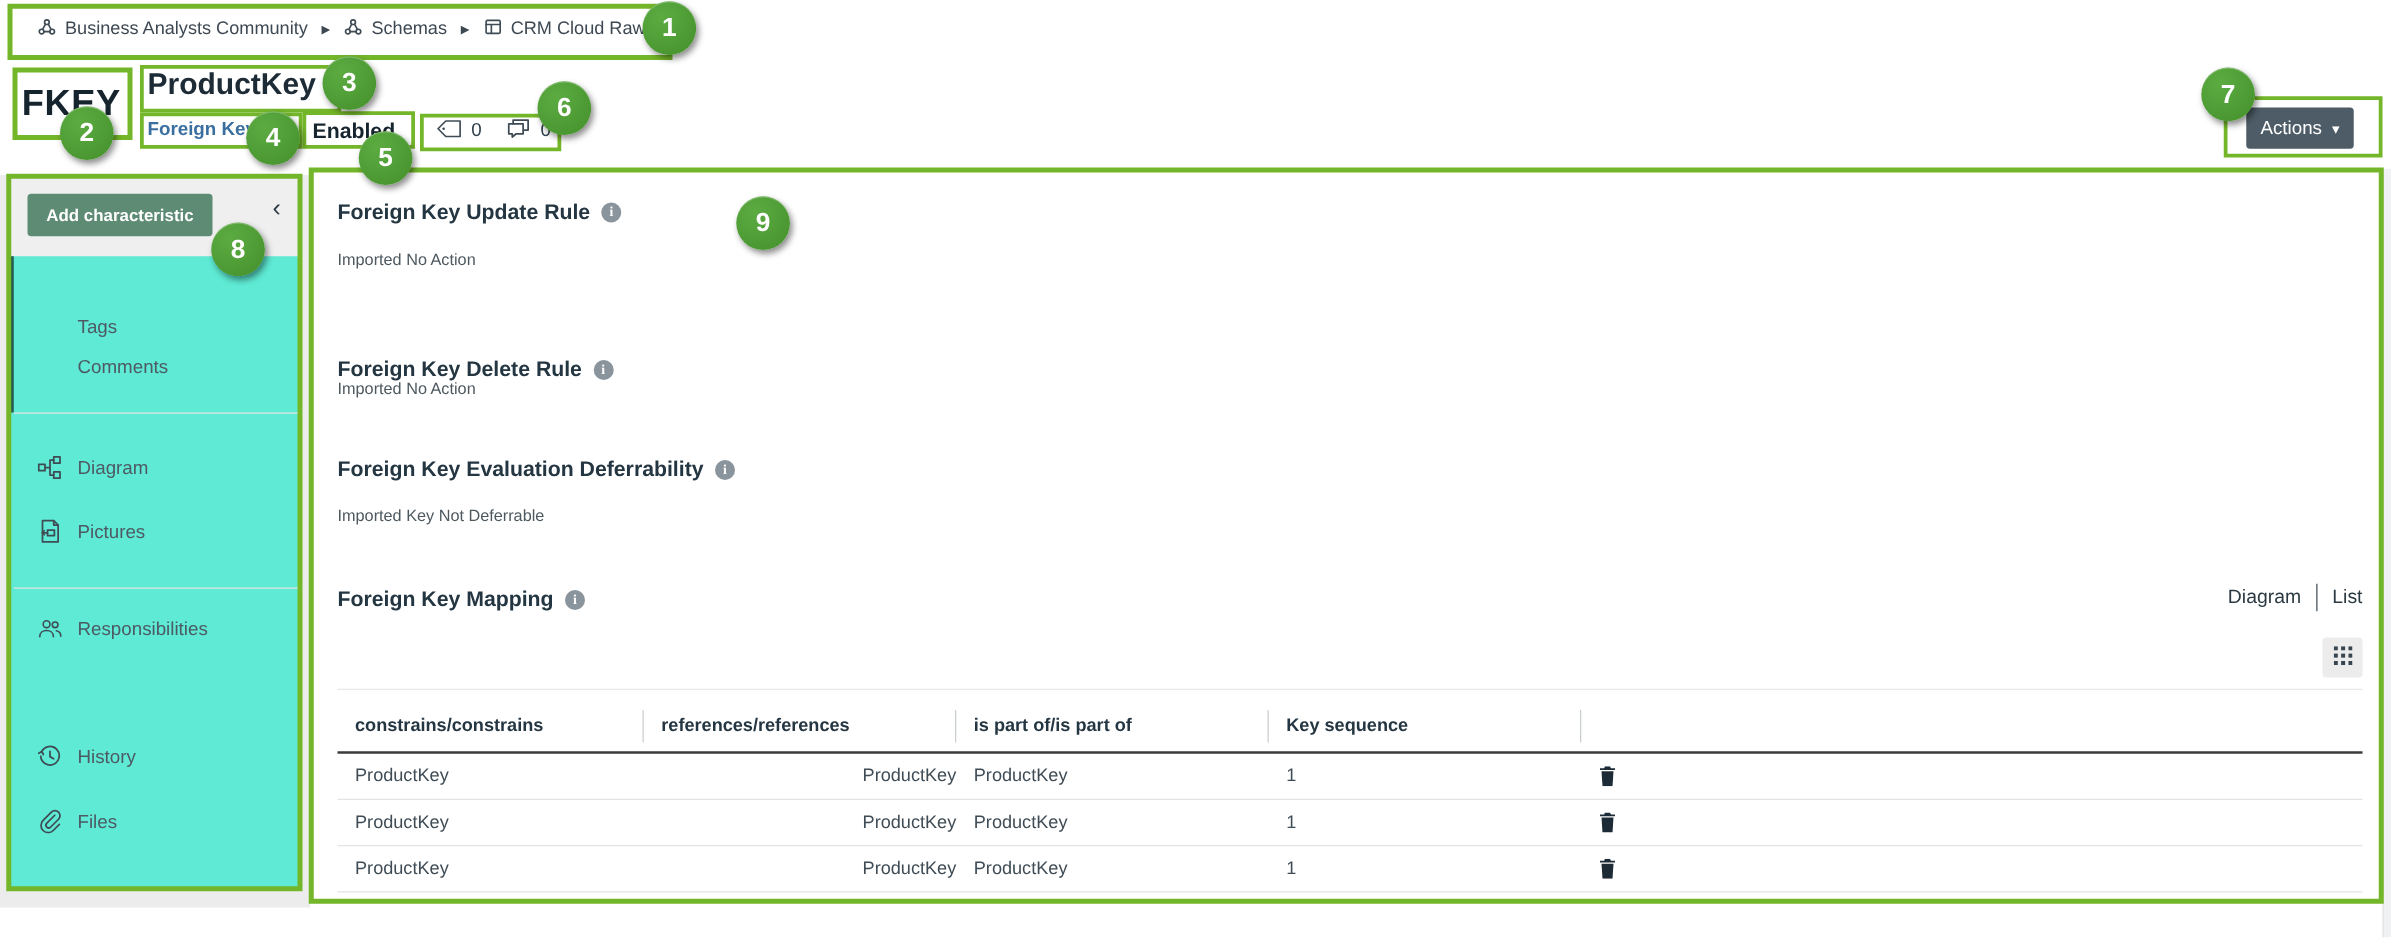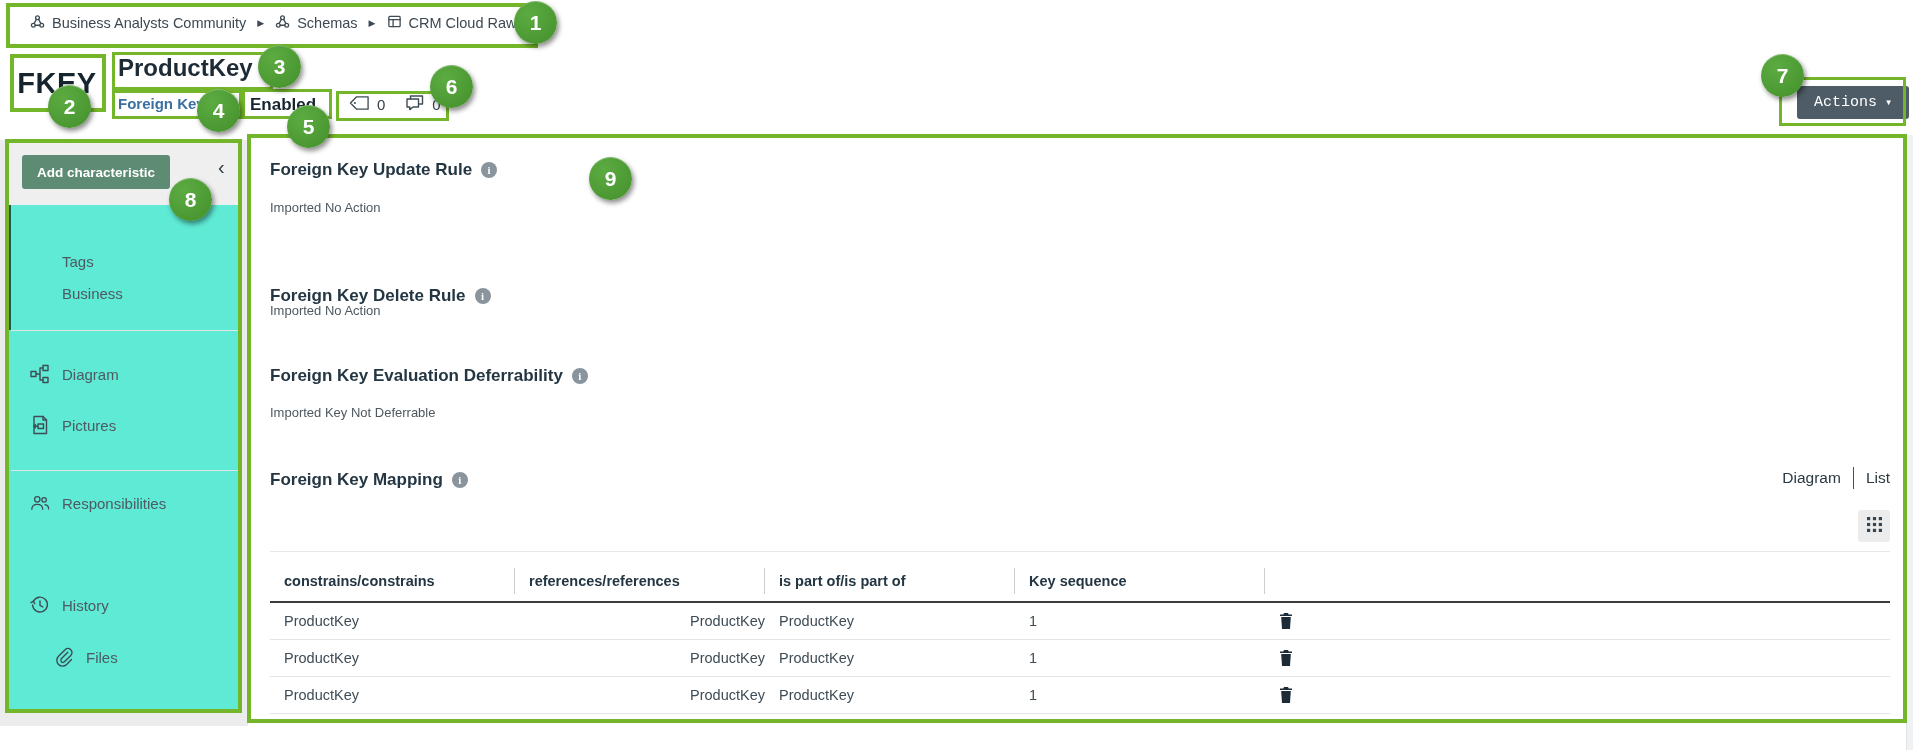--- a/index.html
+++ b/index.html
@@ -19,22 +19,22 @@
   
   .fkey-badge { left:12px; top:57px; width:90px; height:53px; background:#fff;
     display:flex; align-items:center; justify-content:center;
     font-size:29px; font-weight:bold; letter-spacing:.5px; color:#16242e; }
   .page-title { left:118px; top:54px; font-size:24px; font-weight:bold; color:#1d2b36; }
   .type-link { left:118px; top:95px; font-size:15px; font-weight:bold; color:#3a6fa0; cursor:pointer; }
   .status-badge { left:250px; top:95px; font-size:17px; font-weight:bold; color:#16242e; }
   .counts { left:349px; top:94px; display:flex; align-items:center; gap:20px;
     font-size:15px; color:#32424d; }
   .count-item { display:flex; align-items:center; gap:7px; cursor:pointer; }
-  .actions-btn { left:1797px; top:86px; width:112px; height:33px; background:#4d5c66; color:#fff;
-    border:none; border-radius:3px; font-size:15px; font-family:Liberation Mono, monospace;
+  .actions-btn { left:1797px; top:86px; width:86px; height:33px; background:#4d5c66; color:#fff;
+    border:none; border-radius:3px; font-size:15px; font-family:Liberation Sans, sans-serif;
     display:flex; align-items:center; justify-content:center; gap:8px; cursor:pointer; }
 
   
   .left-gutter { left:0; top:140px; width:248px; height:586px; background:#ececec; }
   .sidebar { left:6px; top:140px; width:234px; height:572px; background:#5eead4; }
   .sidebar-top { position:absolute; left:0; top:0; width:100%; height:65px; background:#efefef; }
   .add-btn { position:absolute; left:16px; top:15px; width:148px; height:34px; background:#5e8b74;
     color:#fff; border:none; border-radius:3px; font-size:13.5px; font-weight:bold;
     font-family:inherit; cursor:pointer; }
   .collapse { position:absolute; left:212px; top:17px; font-size:20px; color:#2b3a42; cursor:pointer; line-height:1; }
@@ -151,21 +151,21 @@
 <div class="abs sidebar">
   <div class="sidebar-top"></div>
   <button class="add-btn">Add characteristic</button>
   <span class="collapse">‹</span>
   <div class="active-bar"></div>
 
   <div class="side-item" style="top:106px;">
     <span class="s-label">Tags</span>
   </div>
   <div class="side-item" style="top:138px;">
-    <span class="s-label">Business</span>
+    <span class="s-label">Comments</span>
   </div>
 
   <div class="side-div" style="top:190px;"></div>
 
   <div class="side-item" style="top:219px;">
     <span class="s-icon">
         <svg class="ic" width="20" height="20" viewBox="0 0 20 20">
           <rect x="1" y="7.5" width="5" height="5"></rect>
           <rect x="13" y="1.5" width="5" height="5"></rect>
           <rect x="13" y="13.5" width="5" height="5"></rect>
@@ -202,21 +202,21 @@
   <div class="side-item" style="top:450px;">
     <span class="s-icon">
         <svg class="ic" width="20" height="20" viewBox="0 0 20 20">
           <path d="M3.4 6.2A7.4 7.4 0 1 1 2.6 10"></path>
           <path d="M1 7.6l2.4-1.4 1.3 2.4"></path>
           <path d="M10 6v4.3l2.9 1.7"></path>
         </svg>
       </span>
     <span class="s-label">History</span>
   </div>
-  <div class="side-item" style="top:502px;margin-left:24px;">
+  <div class="side-item" style="top:502px;">
     <span class="s-icon">
         <svg class="ic" width="20" height="20" viewBox="0 0 20 20">
           <path d="M13.8 5.2 7.3 11.7a2.2 2.2 0 0 0 3.1 3.1l6.4-6.4a4 4 0 0 0-5.7-5.7L4.5 9.3a5.7 5.7 0 0 0 8.1 8.1l4.9-4.9"></path>
         </svg>
       </span>
     <span class="s-label">Files</span>
   </div>
 </div>
 
 <div class="abs main">

